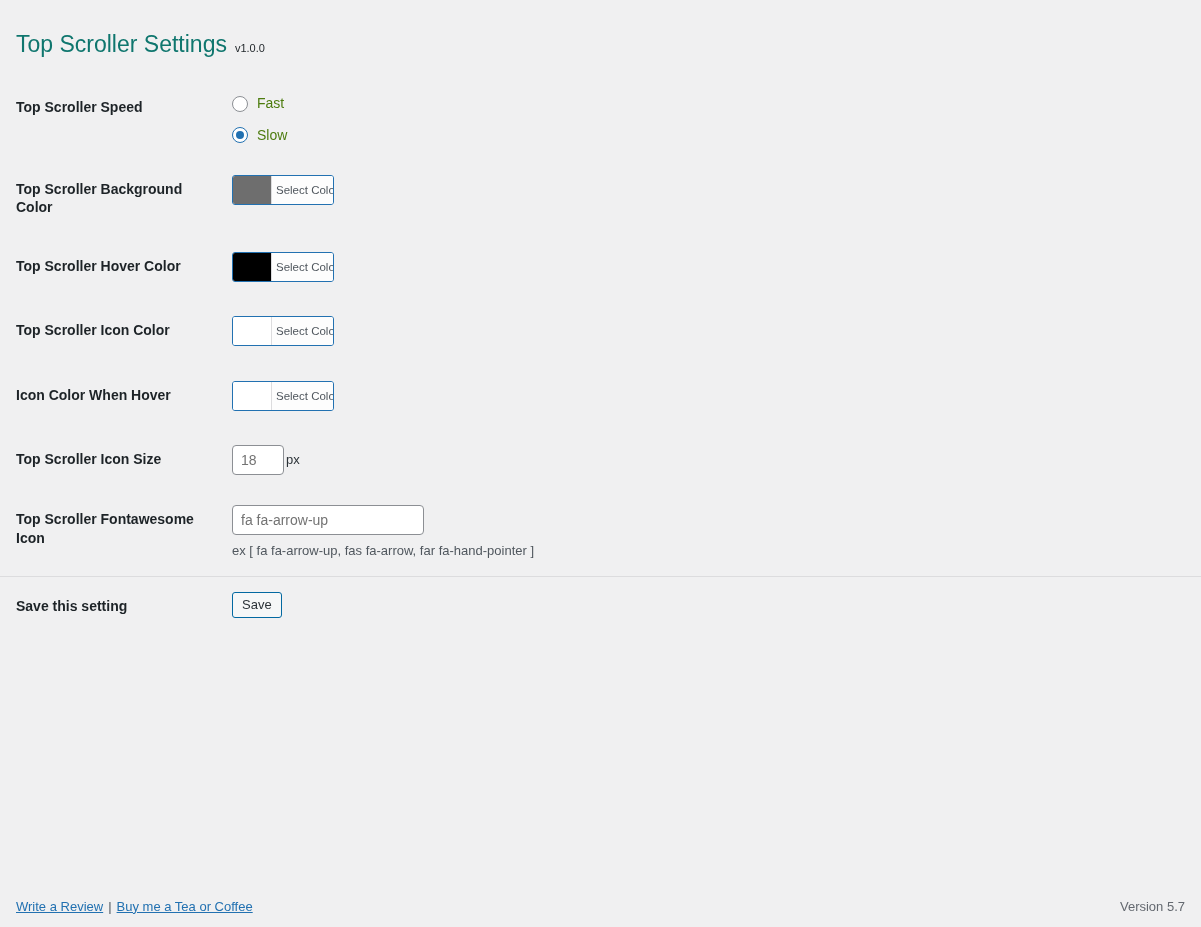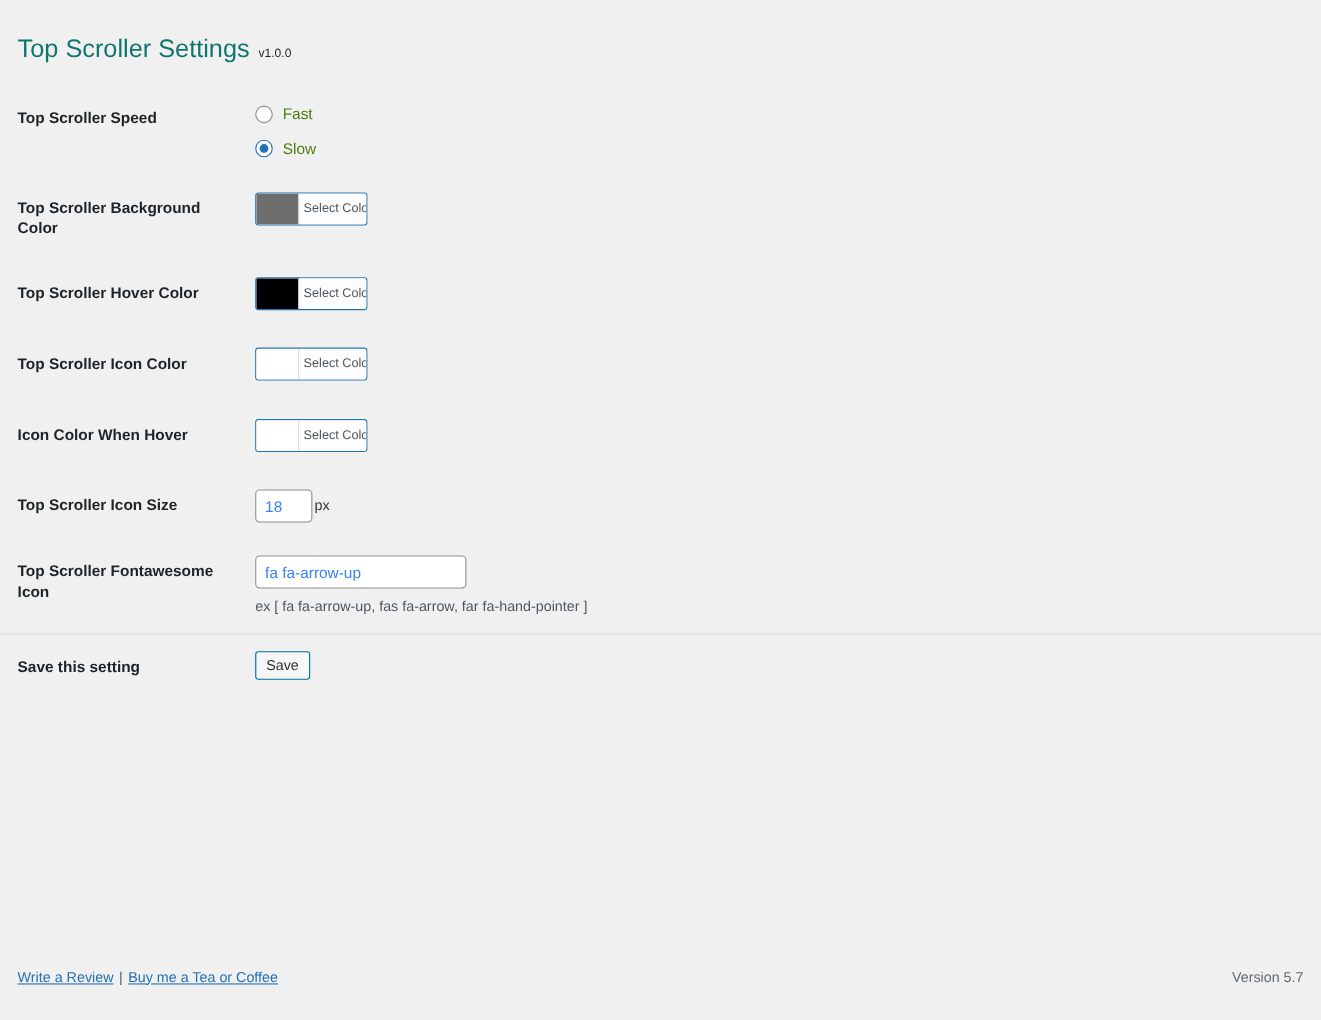--- a/index.html
+++ b/index.html
@@ -148,21 +148,21 @@
   }
 
   
   .text-input {
     height: 30px;
     border: 1px solid #8c8f94;
     border-radius: 4px;
     background: #fff;
     font-family: "Liberation Sans", sans-serif;
     font-size: 14px;
-    color: #3b82f6;
+    color: #737373;
     padding: 0 8px;
     box-sizing: border-box;
     outline: none;
   }
   .input-small { width: 52px; }
   .input-medium { width: 192px; }
   .input-large { width: 258px; }
 
   .unit-label {
     font-size: 13px;
@@ -196,21 +196,21 @@
     font-size: 13px;
     line-height: 1;
     cursor: pointer;
   }
 
   
   .footer {
     position: absolute;
     left: 0;
     right: 0;
-    bottom: 27px;
+    bottom: 9px;
     height: 24px;
     padding: 0 16px;
     box-sizing: border-box;
     display: flex;
     align-items: center;
     justify-content: space-between;
     font-size: 13px;
   }
   .footer-left {
     display: flex;

